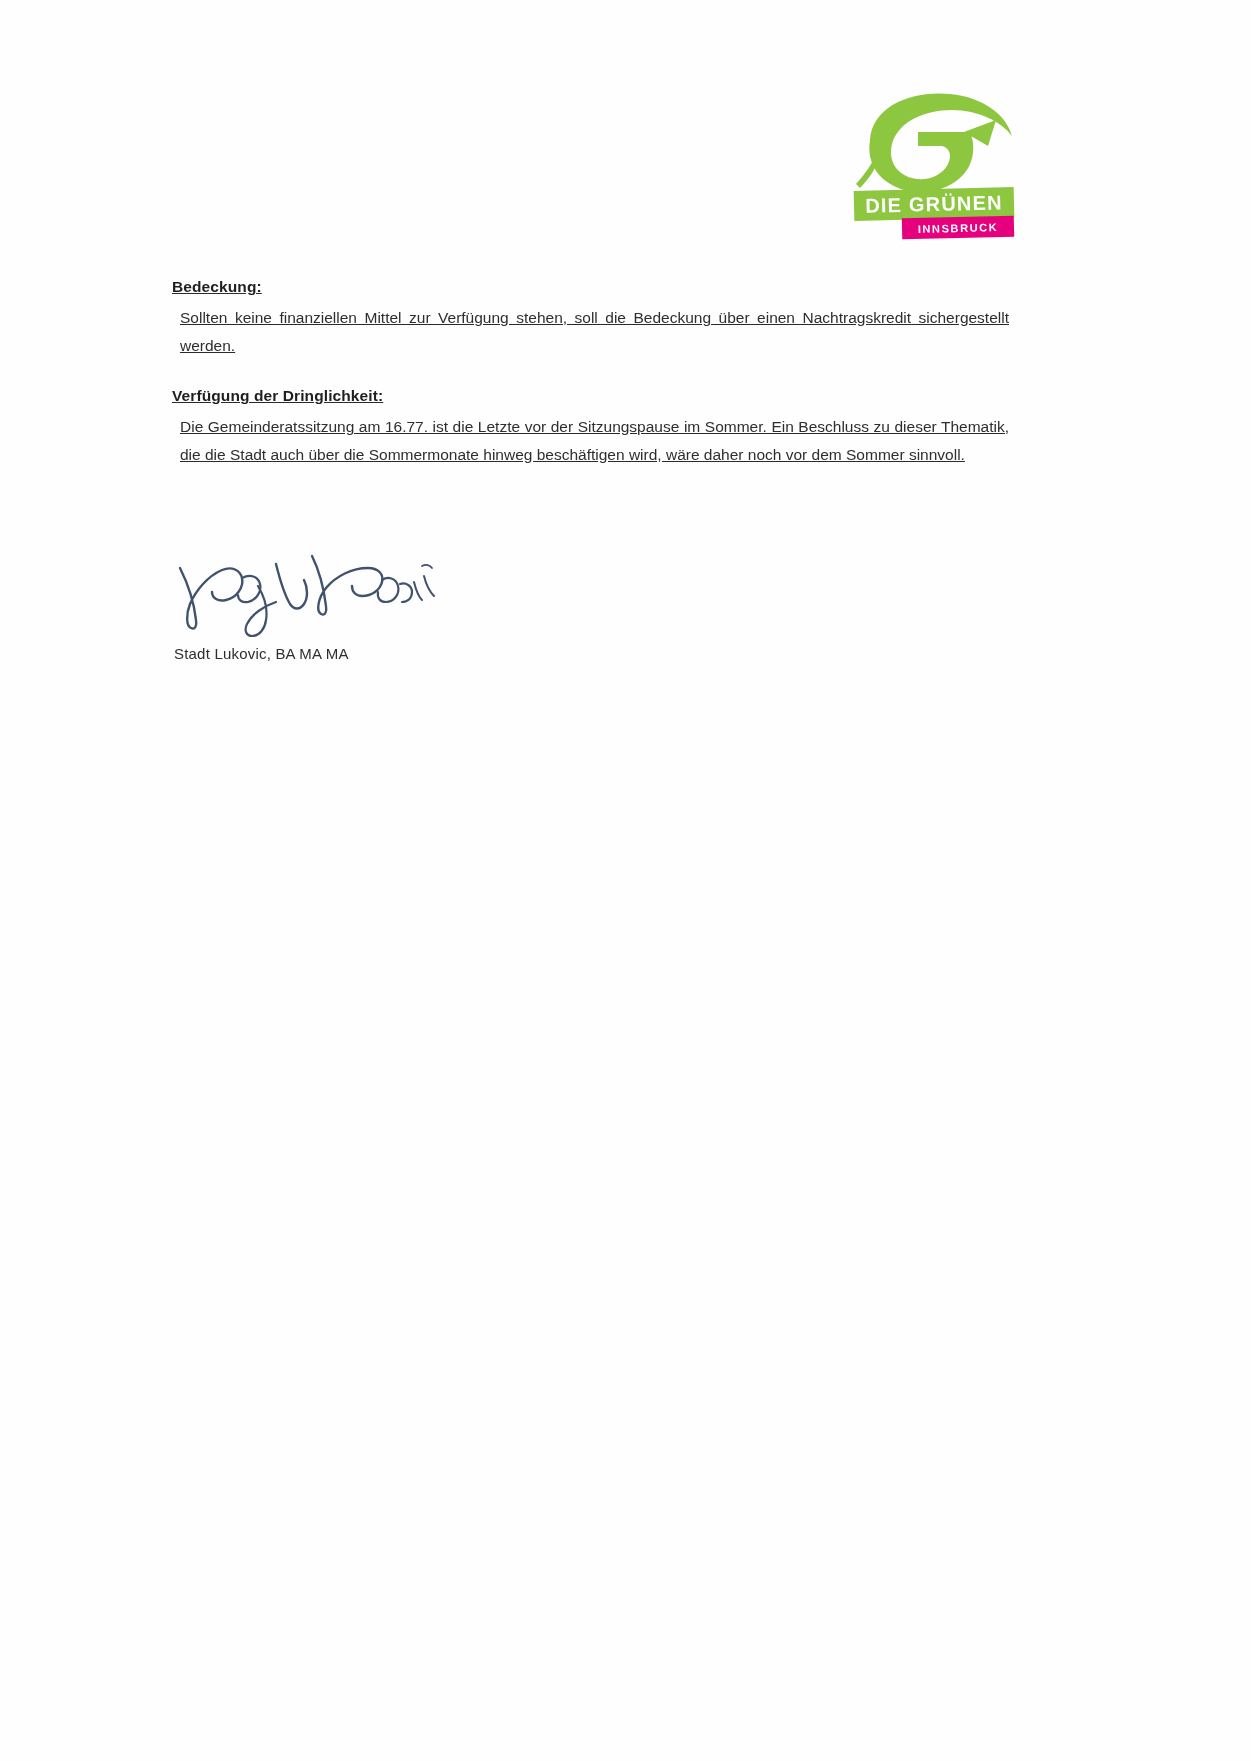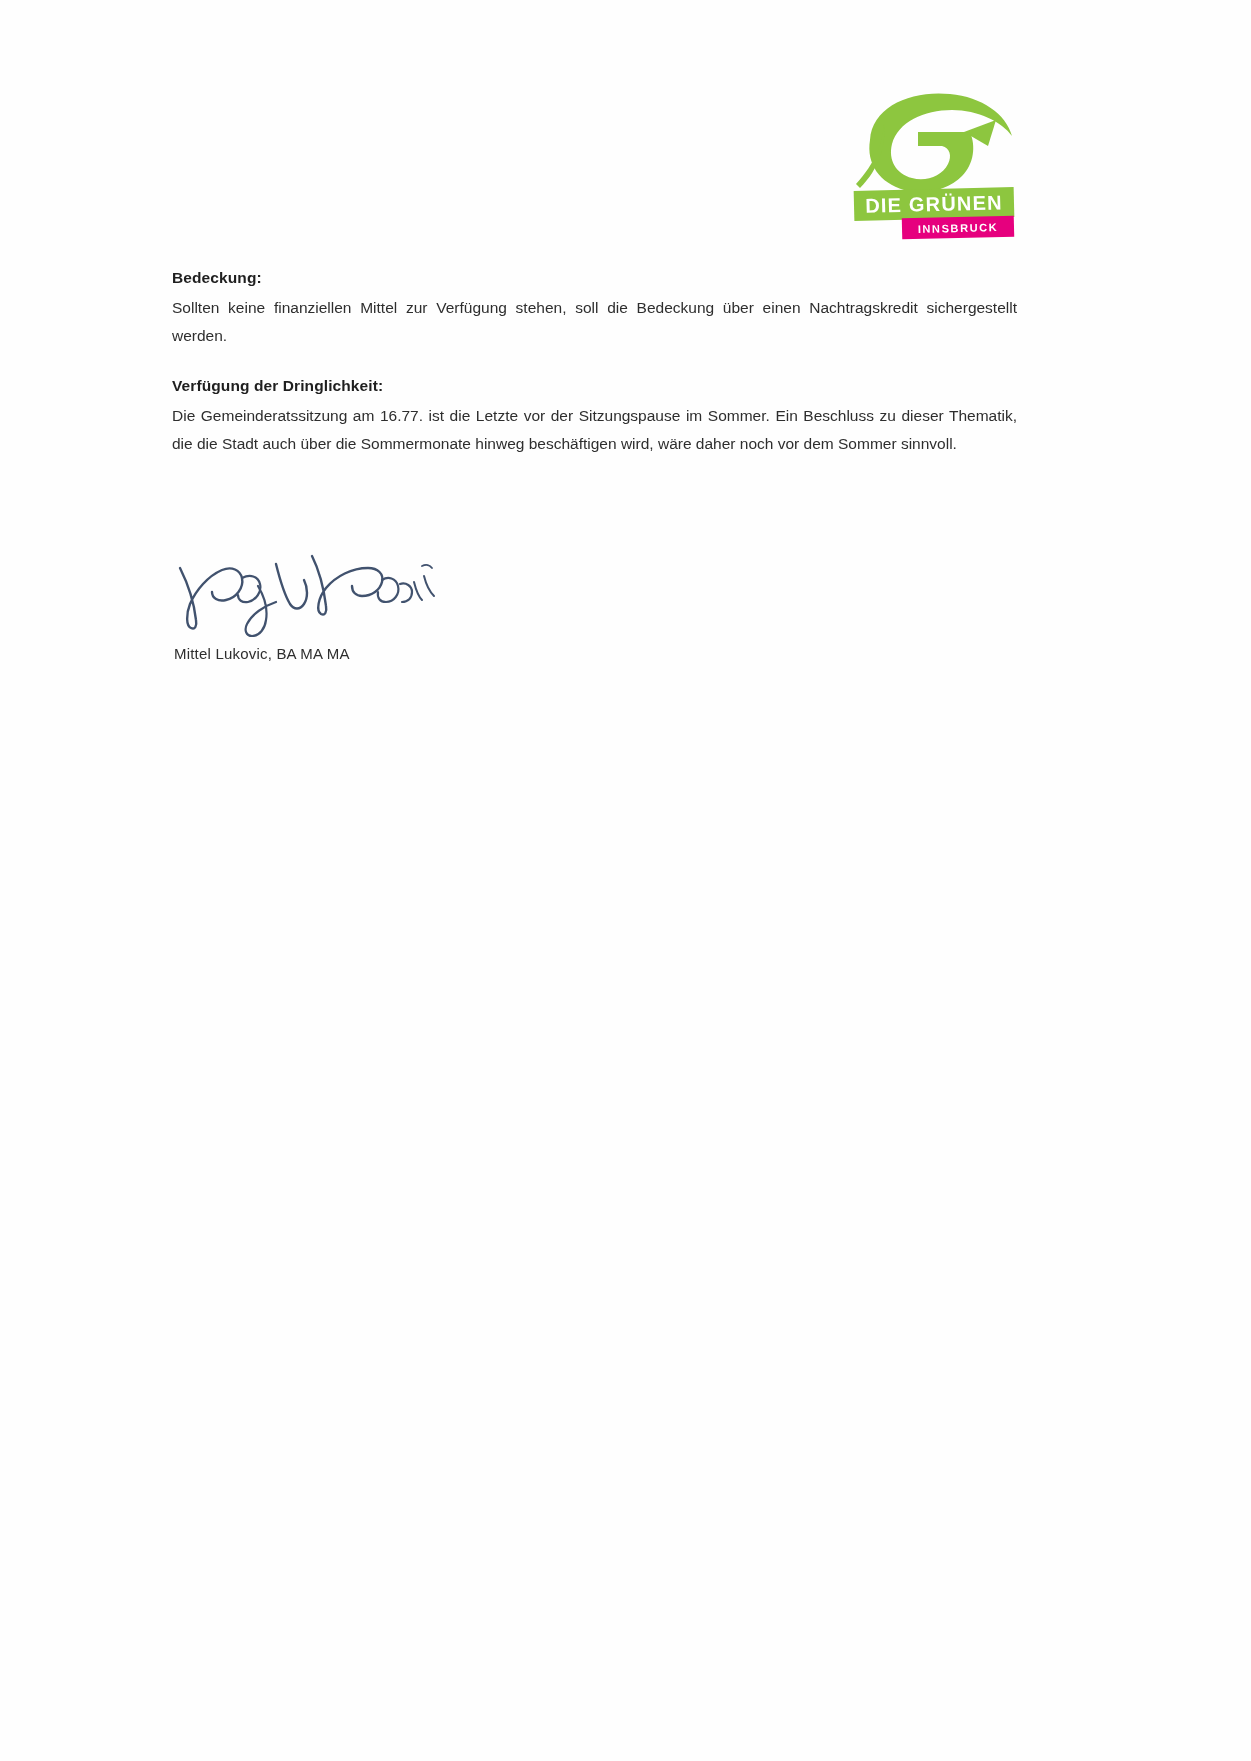--- a/index.html
+++ b/index.html
@@ -70,35 +70,36 @@
     font-weight: bold;
     font-size: 11px;
     letter-spacing: 1.6px;
     color: #ffffff;
   }
 
   
   .content {
     position: absolute;
     left: 172px;
-    top: 269px;
+    top: 278px;
     width: 845px;
+    text-decoration: underline;
   }
   .sec-heading {
     font-size: 15.5px;
     font-weight: bold;
     color: #1f1f1f;
     margin: 0 0 7px 0;
     letter-spacing: 0.1px;
   }
   .sec-body {
     font-size: 15.5px;
     line-height: 1.78;
     color: #2e2e2e;
-    margin: 0;
+    margin: 8px;
     text-align: justify;
     text-justify: inter-word;
   }
   .sec-body.last-left {
     text-align: justify;
   }
   .section + .section {
     margin-top: 28px;
   }
 
@@ -167,15 +168,15 @@
         <path d="M140 16 C148 32 152 50 154 66 C155 72 153 76 149 74 C144 71 146 58 154 48 C164 36 180 28 196 28 C206 28 212 34 210 42 C208 50 200 56 190 56 C184 56 180 52 180 46" stroke-width="2.4"></path>
         <path d="M210 40 C216 36 224 38 226 46 C228 54 222 62 214 62 C208 62 205 58 206 52" stroke-width="2.2"></path>
         <path d="M228 44 C234 42 240 46 240 52 C240 58 236 62 230 62" stroke-width="2.2"></path>
         <path d="M242 42 C244 50 246 56 250 60" stroke-width="2"></path>
         <path d="M252 36 C254 44 258 52 262 56" stroke-width="2"></path>
         <path d="M250 26 C254 24 258 25 260 28" stroke-width="1.8"></path>
       </g>
     </svg>
   </div>
 
-  <div class="signature-name">Mittel Lukovic, BA MA MA</div>
+  <div class="signature-name">Stadt Lukovic, BA MA MA</div>
 
 </div>
 
 </body></html>

